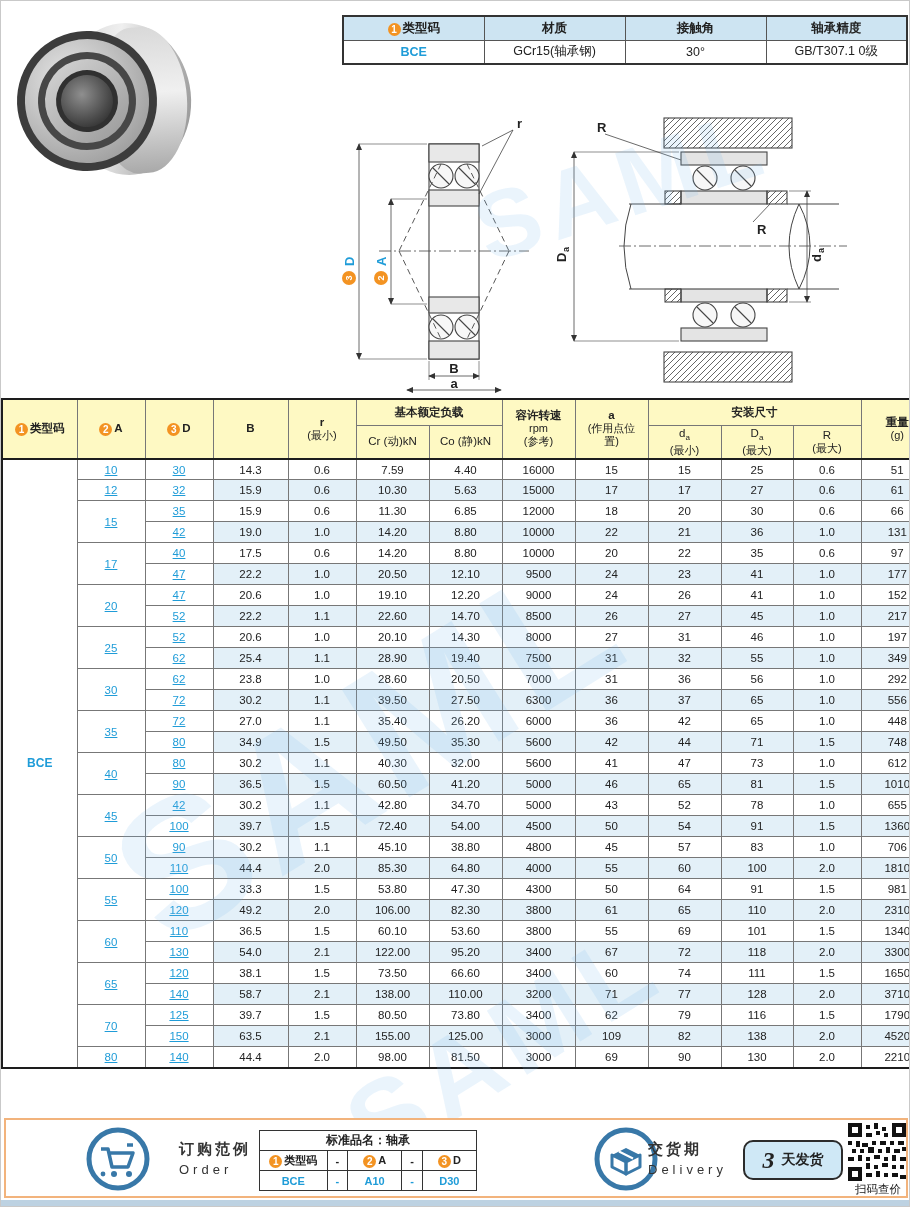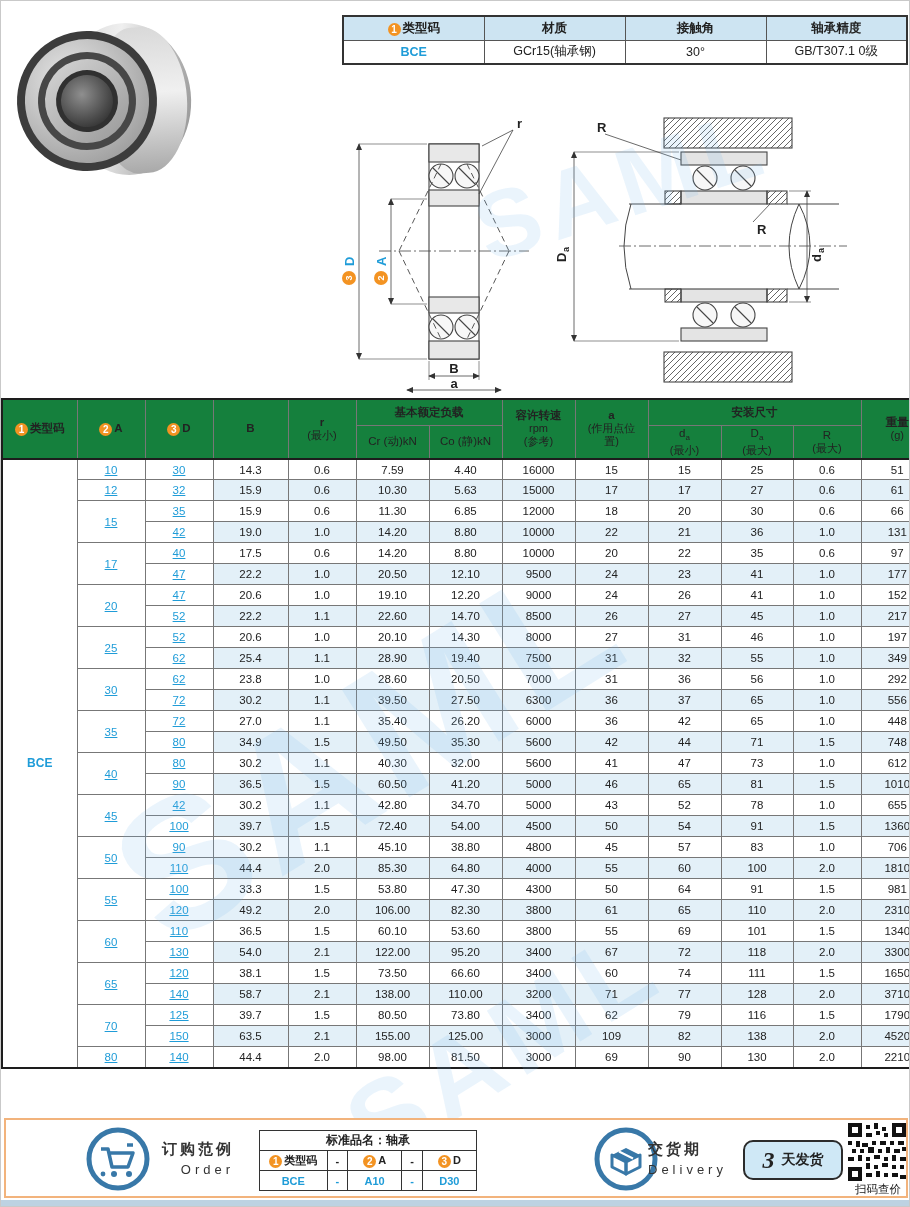--- a/index.html
+++ b/index.html
@@ -44,21 +44,21 @@
   .feat-icon span { display:block; width:7px; height:7px; border:2px solid #fff; border-radius:50%; }
 
   
   .diagrams { position:absolute; left:328px; top:103px; }
   .diagrams text { font-family:"Liberation Sans","DejaVu Sans",sans-serif; }
 
   
   .spec-table { position:absolute; left:0; top:397px; width:910px; border-collapse:collapse; table-layout:fixed; z-index:4; }
   .spec-table th, .spec-table td { border:1px solid #777; text-align:center; }
   .spec-table { border:2px solid #1d1d1d; }
-  .spec-table thead th { background:#15803d; font-size:11.5px; font-weight:bold; line-height:13px; padding:1px 8px;margin-left:48px; }
+  .spec-table thead th { background:#fef9c3; font-size:11.5px; font-weight:bold; line-height:13px; padding:1px 8px;margin-left:48px; }
   .spec-table thead .h1 th { height:26px; }
   .spec-table thead .h2 th { height:32px; font-weight:normal; }
   .spec-table tbody { border-top:2px solid #1d1d1d; }
   .spec-table tbody td { height:21px; font-size:11.5px; background:#fff; }
   .spec-table tbody td.shade { background:#e3f0f8; }
   .spec-table td.type-col { color:#1f9cd8; font-weight:bold; font-size:12px; }
   .spec-table td.a-col, .spec-table td.d-col { color:#1f9cd8;text-decoration:underline; }
   .unit { font-weight:normal; font-size:11px; }
   sub { font-size:8px; }
 
@@ -677,21 +677,21 @@
   <div class="footer">
 
     <svg class="icon-circle" style="left:80px; top:7px;" viewBox="0 0 64 64">
       <circle cx="32" cy="32" r="29" fill="none" stroke="#3878a8" stroke-width="5"></circle>
       <path d="M15 22 h7 l4 18 h16 l5 -14 h-23" fill="none" stroke="#3878a8" stroke-width="3.5" stroke-linejoin="round"></path>
       <line x1="41" y1="18" x2="47" y2="18" stroke="#3878a8" stroke-width="3.5"></line>
       <circle cx="28" cy="47" r="3" fill="#3878a8"></circle>
       <circle cx="43" cy="47" r="3" fill="#3878a8"></circle>
       <circle cx="17" cy="47" r="2.4" fill="#3878a8"></circle>
     </svg>
-    <div class="stack-label" style="left:156px; top:20px;text-align:right;">
+    <div class="stack-label" style="left:173px; top:20px;">
       <div class="cn">订购范例</div>
       <div class="en">Order</div>
     </div>
 
     <table class="order-table">
       <colgroup>
           <col style="width:66px">
           <col style="width:20px">
           <col style="width:53px">
           <col style="width:20px">

